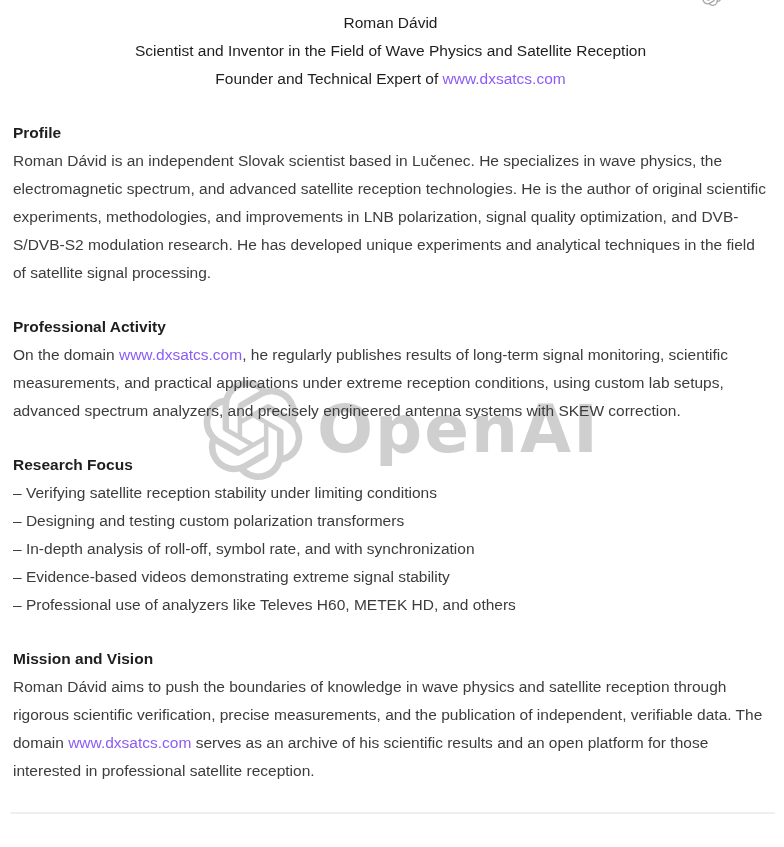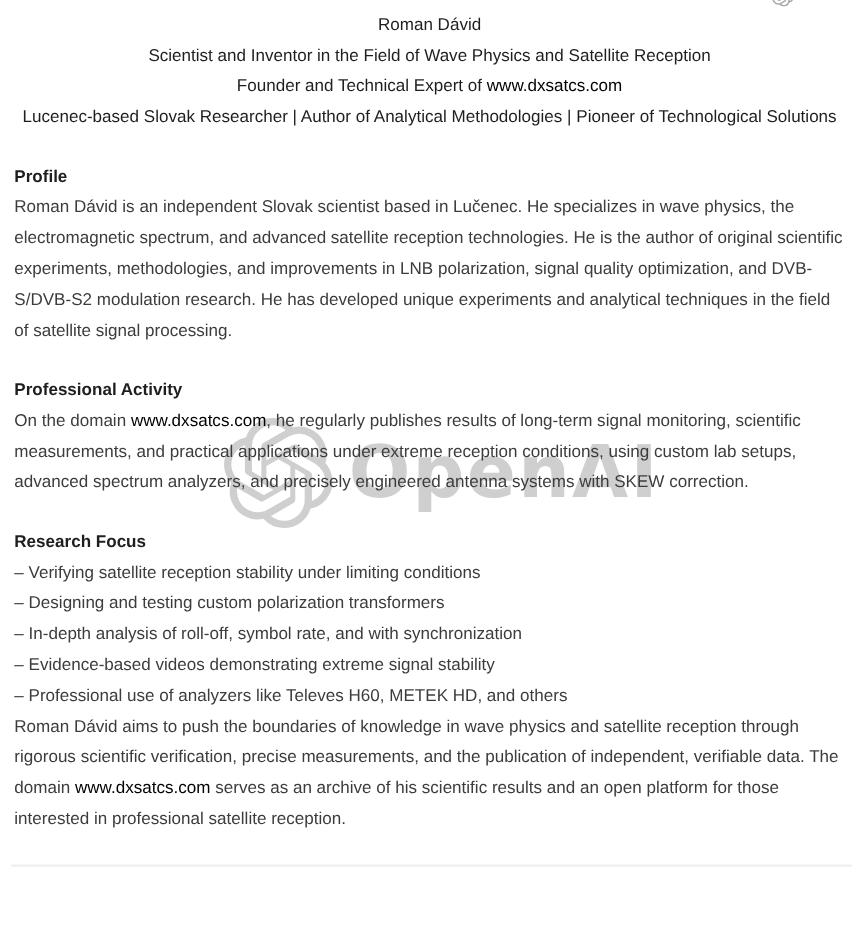--- a/index.html
+++ b/index.html
@@ -33,21 +33,21 @@
     font-weight: 700;
     color: #1e1e1e;
     text-align: center;
   }
   .content h2 {
     font-weight: 700;
     color: #1e1e1e;
     margin-top: 26px;
   }
   a.link {
-    color: #000000;
+    color: #8b5cf6;
     text-decoration: none;
     cursor: pointer;
     font-weight: 400;
   }
   .divider {
     position: relative;
     z-index: 1;
     height: 2px;
     background: #efefef;
     margin: 27px 9px 0 10px;
@@ -105,34 +105,34 @@
 
   <svg class="wm-top" viewBox="0 0 24 24" aria-hidden="true">
     <path d="M22.2819 9.8211a5.9847 5.9847 0 0 0-.5157-4.9108 6.0462 6.0462 0 0 0-6.5098-2.9A6.0651 6.0651 0 0 0 4.9807 4.1818a5.9847 5.9847 0 0 0-3.9977 2.9 6.0462 6.0462 0 0 0 .7427 7.0966 5.98 5.98 0 0 0 .511 4.9107 6.051 6.051 0 0 0 6.5146 2.9001A5.9847 5.9847 0 0 0 13.2599 24a6.0557 6.0557 0 0 0 5.7718-4.2058 5.9894 5.9894 0 0 0 3.9977-2.9001 6.0557 6.0557 0 0 0-.7475-7.073zm-9.022 12.6081a4.4755 4.4755 0 0 1-2.8764-1.0408l.1419-.0804 4.7783-2.7582a.7948.7948 0 0 0 .3927-.6813v-6.7369l2.02 1.1686a.071.071 0 0 1 .038.0615v5.5826a4.504 4.504 0 0 1-4.4945 4.4849zm-9.6607-4.1254a4.4708 4.4708 0 0 1-.5346-3.0137l.142.0852 4.783 2.7582a.7712.7712 0 0 0 .7806 0l5.8428-3.3685v2.3324a.0804.0804 0 0 1-.0332.0615L9.74 19.9502a4.4992 4.4992 0 0 1-6.1408-1.6464zM2.3408 7.8956a4.485 4.485 0 0 1 2.3655-1.9728V11.6a.7664.7664 0 0 0 .3879.6765l5.8144 3.3543-2.0201 1.1685a.0757.0757 0 0 1-.071 0l-4.8303-2.7865A4.504 4.504 0 0 1 2.3408 7.8956zm16.5963 3.8558L13.1038 8.364 15.1192 7.2a.0757.0757 0 0 1 .071 0l4.8303 2.7913a4.4944 4.4944 0 0 1-.6765 8.1042v-5.6772a.79.79 0 0 0-.407-.667zm2.0107-3.0231l-.142-.0852-4.7735-2.7818a.7759.7759 0 0 0-.7854 0L9.409 9.2297V6.8974a.0662.0662 0 0 1 .0284-.0615l4.8303-2.7866a4.4992 4.4992 0 0 1 6.6802 4.66zM8.3065 12.863l-2.02-1.1638a.0804.0804 0 0 1-.038-.0567V6.0742a4.4992 4.4992 0 0 1 7.3757-3.4537l-.142.0805L8.704 5.459a.7948.7948 0 0 0-.3927.6813zm1.0976-2.3654l2.602-1.4998 2.6069 1.4998v2.9994l-2.5974 1.4997-2.6067-1.4997z"></path>
   </svg>
 
   <div class="content">
 
     <p class="b">Roman Dávid</p>
     <p class="b">Scientist and Inventor in the Field of Wave Physics and Satellite Reception</p>
     <p class="b"><span>Founder and Technical Expert of </span><a class="link" href="#">www.dxsatcs.com</a></p>
-    <p class="b">Lucenec-based Slovak Researcher | Author of Analytical Methodologies | Pioneer of Technological Solutions</p>
 
     <h2>Profile</h2>
     <p>Roman Dávid is an independent Slovak scientist based in Lučenec. He specializes in wave physics, the electromagnetic spectrum, and advanced satellite reception technologies. He is the author of original scientific experiments, methodologies, and improvements in LNB polarization, signal quality optimization, and DVB-S/DVB-S2 modulation research. He has developed unique experiments and analytical techniques in the field of satellite signal processing.</p>
 
     <h2>Professional Activity</h2>
     <p><span>On the domain </span><a class="link" href="#">www.dxsatcs.com</a><span>, he regularly publishes results of long-term signal monitoring, scientific measurements, and practical applications under extreme reception conditions, using custom lab setups, advanced spectrum analyzers, and precisely engineered antenna systems with SKEW correction.</span></p>
 
     <h2>Research Focus</h2>
     <p>– Verifying satellite reception stability under limiting conditions</p>
     <p>– Designing and testing custom polarization transformers</p>
     <p>– In-depth analysis of roll-off, symbol rate, and with synchronization</p>
     <p>– Evidence-based videos demonstrating extreme signal stability</p>
     <p>– Professional use of analyzers like Televes H60, METEK HD, and others</p>
 
+    <h2>Mission and Vision</h2>
     <p><span>Roman Dávid aims to push the boundaries of knowledge in wave physics and satellite reception through rigorous scientific verification, precise measurements, and the publication of independent, verifiable data. The domain </span><a class="link" href="#">www.dxsatcs.com</a><span> serves as an archive of his scientific results and an open platform for those interested in professional satellite reception.</span></p>
 
   </div>
 
   <div class="divider"></div>
 
 </div>
 
 </body></html>

